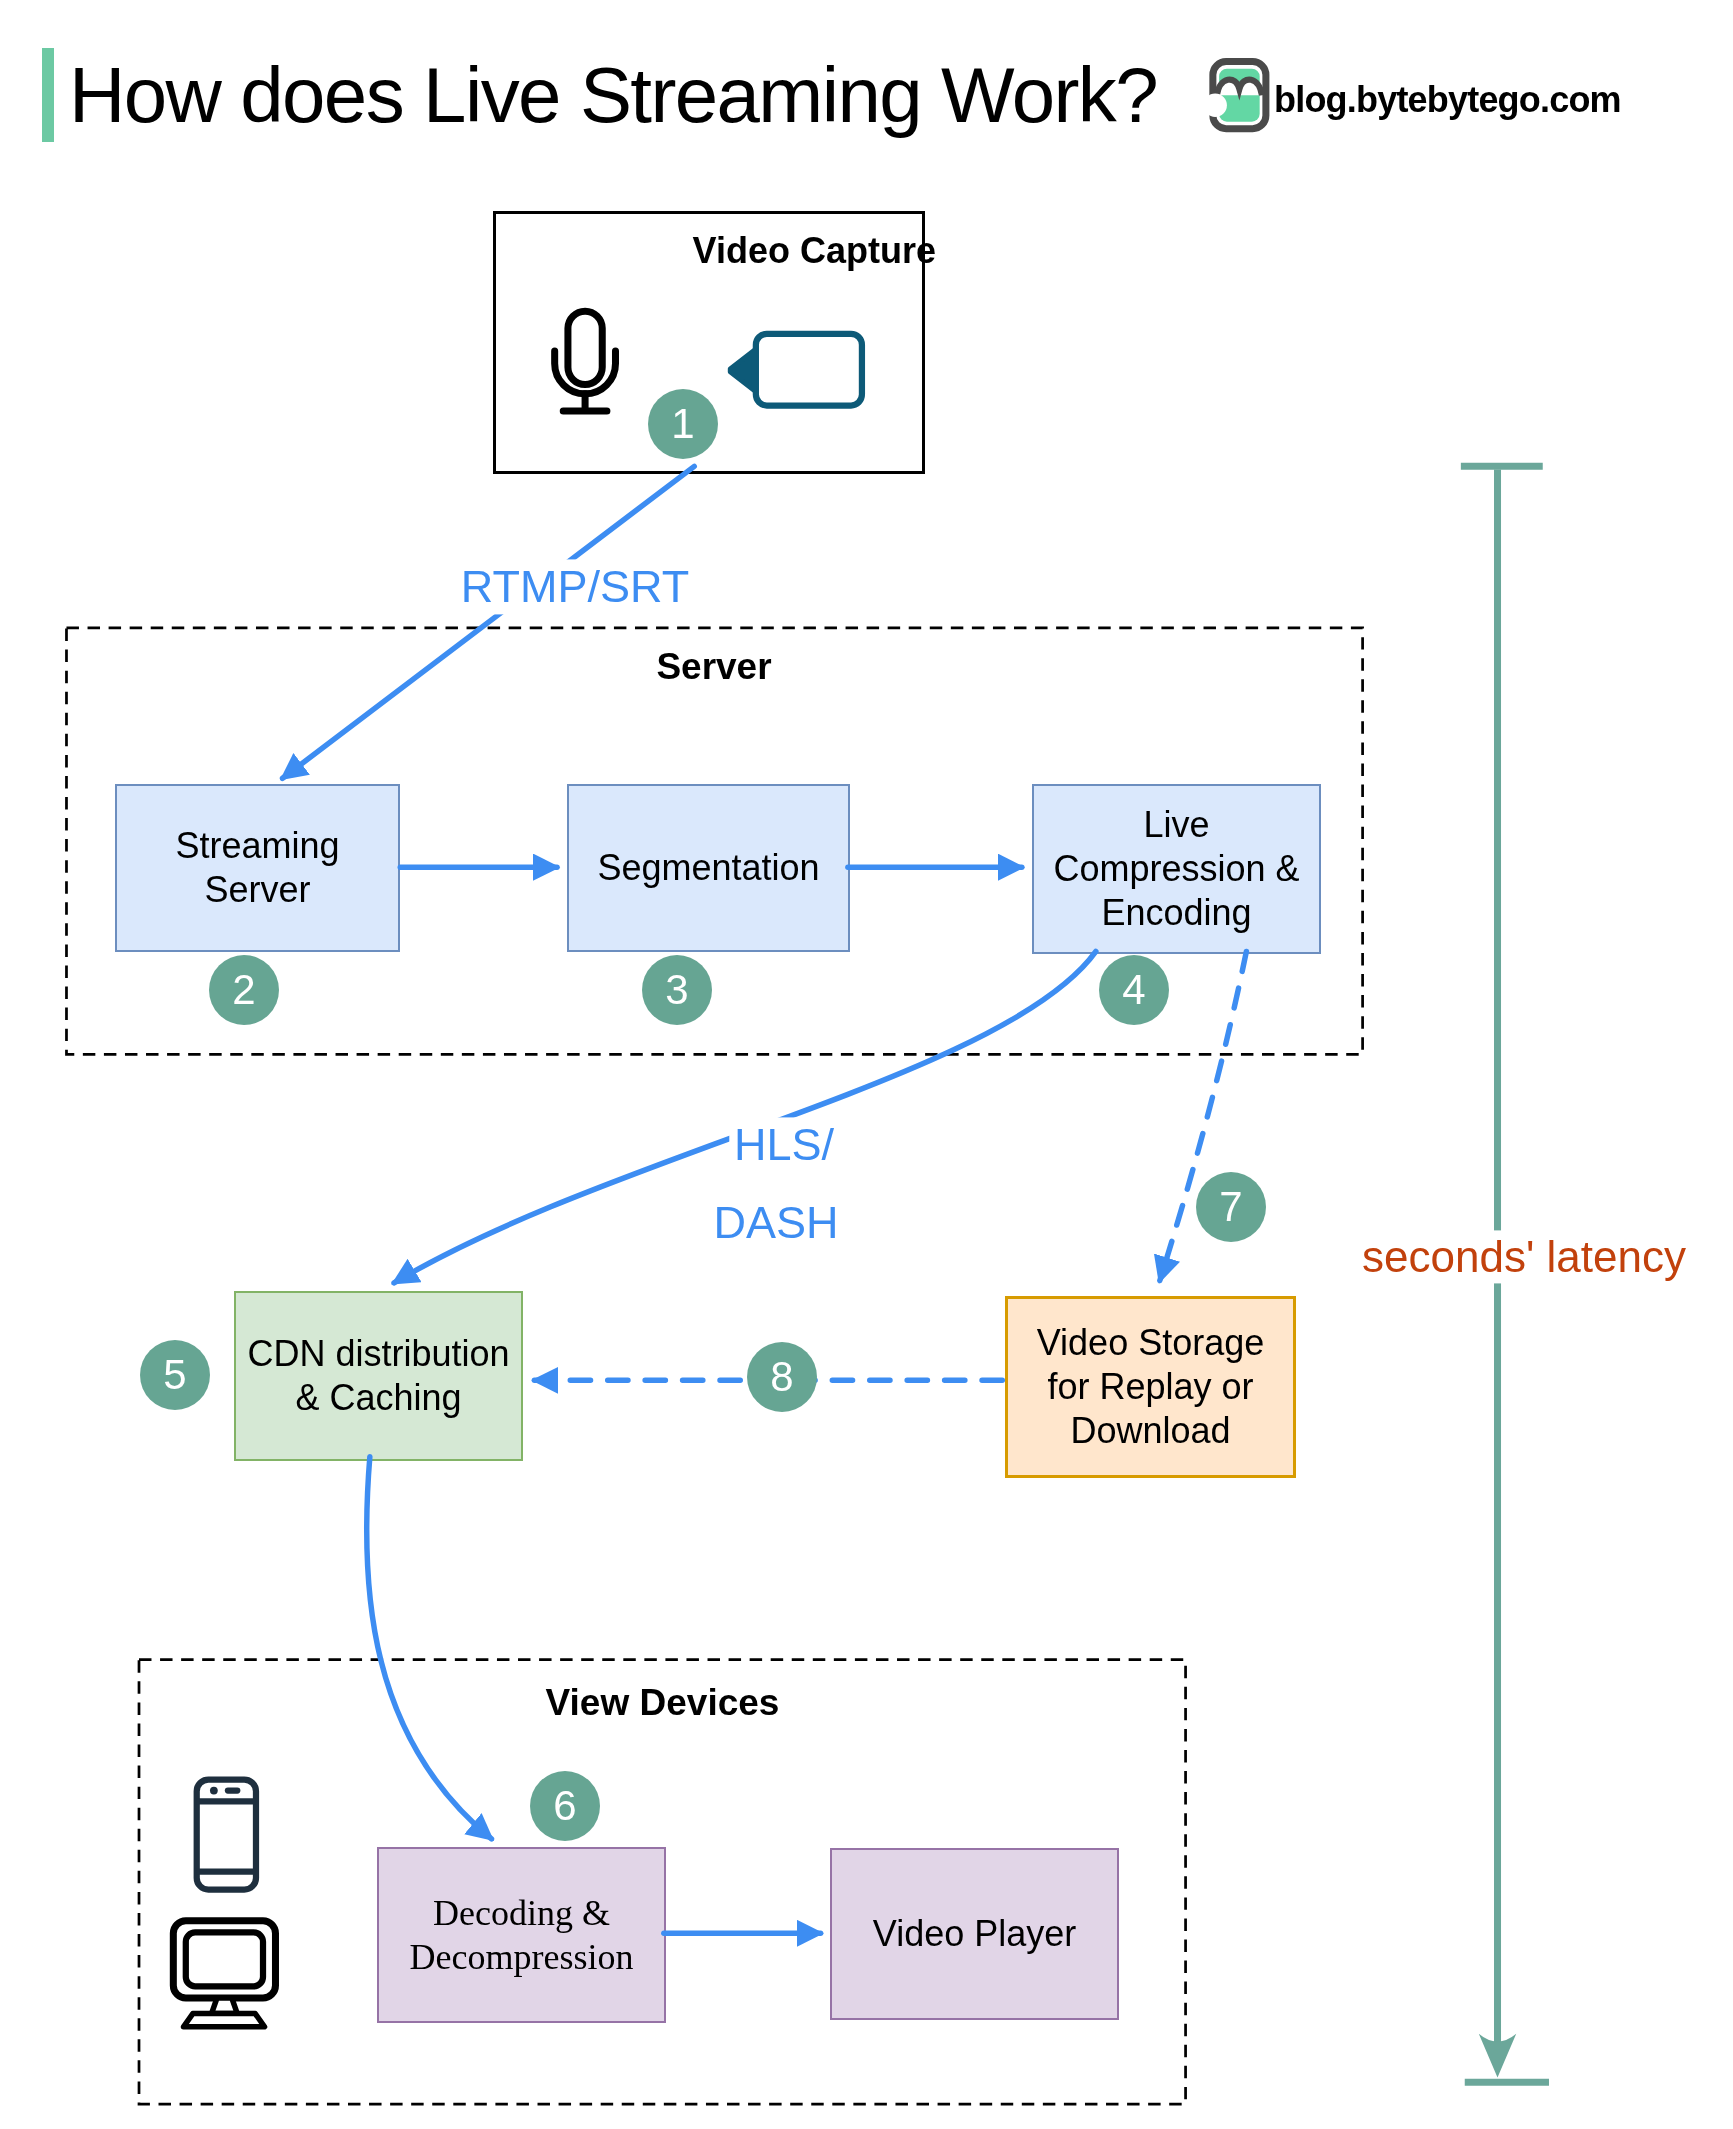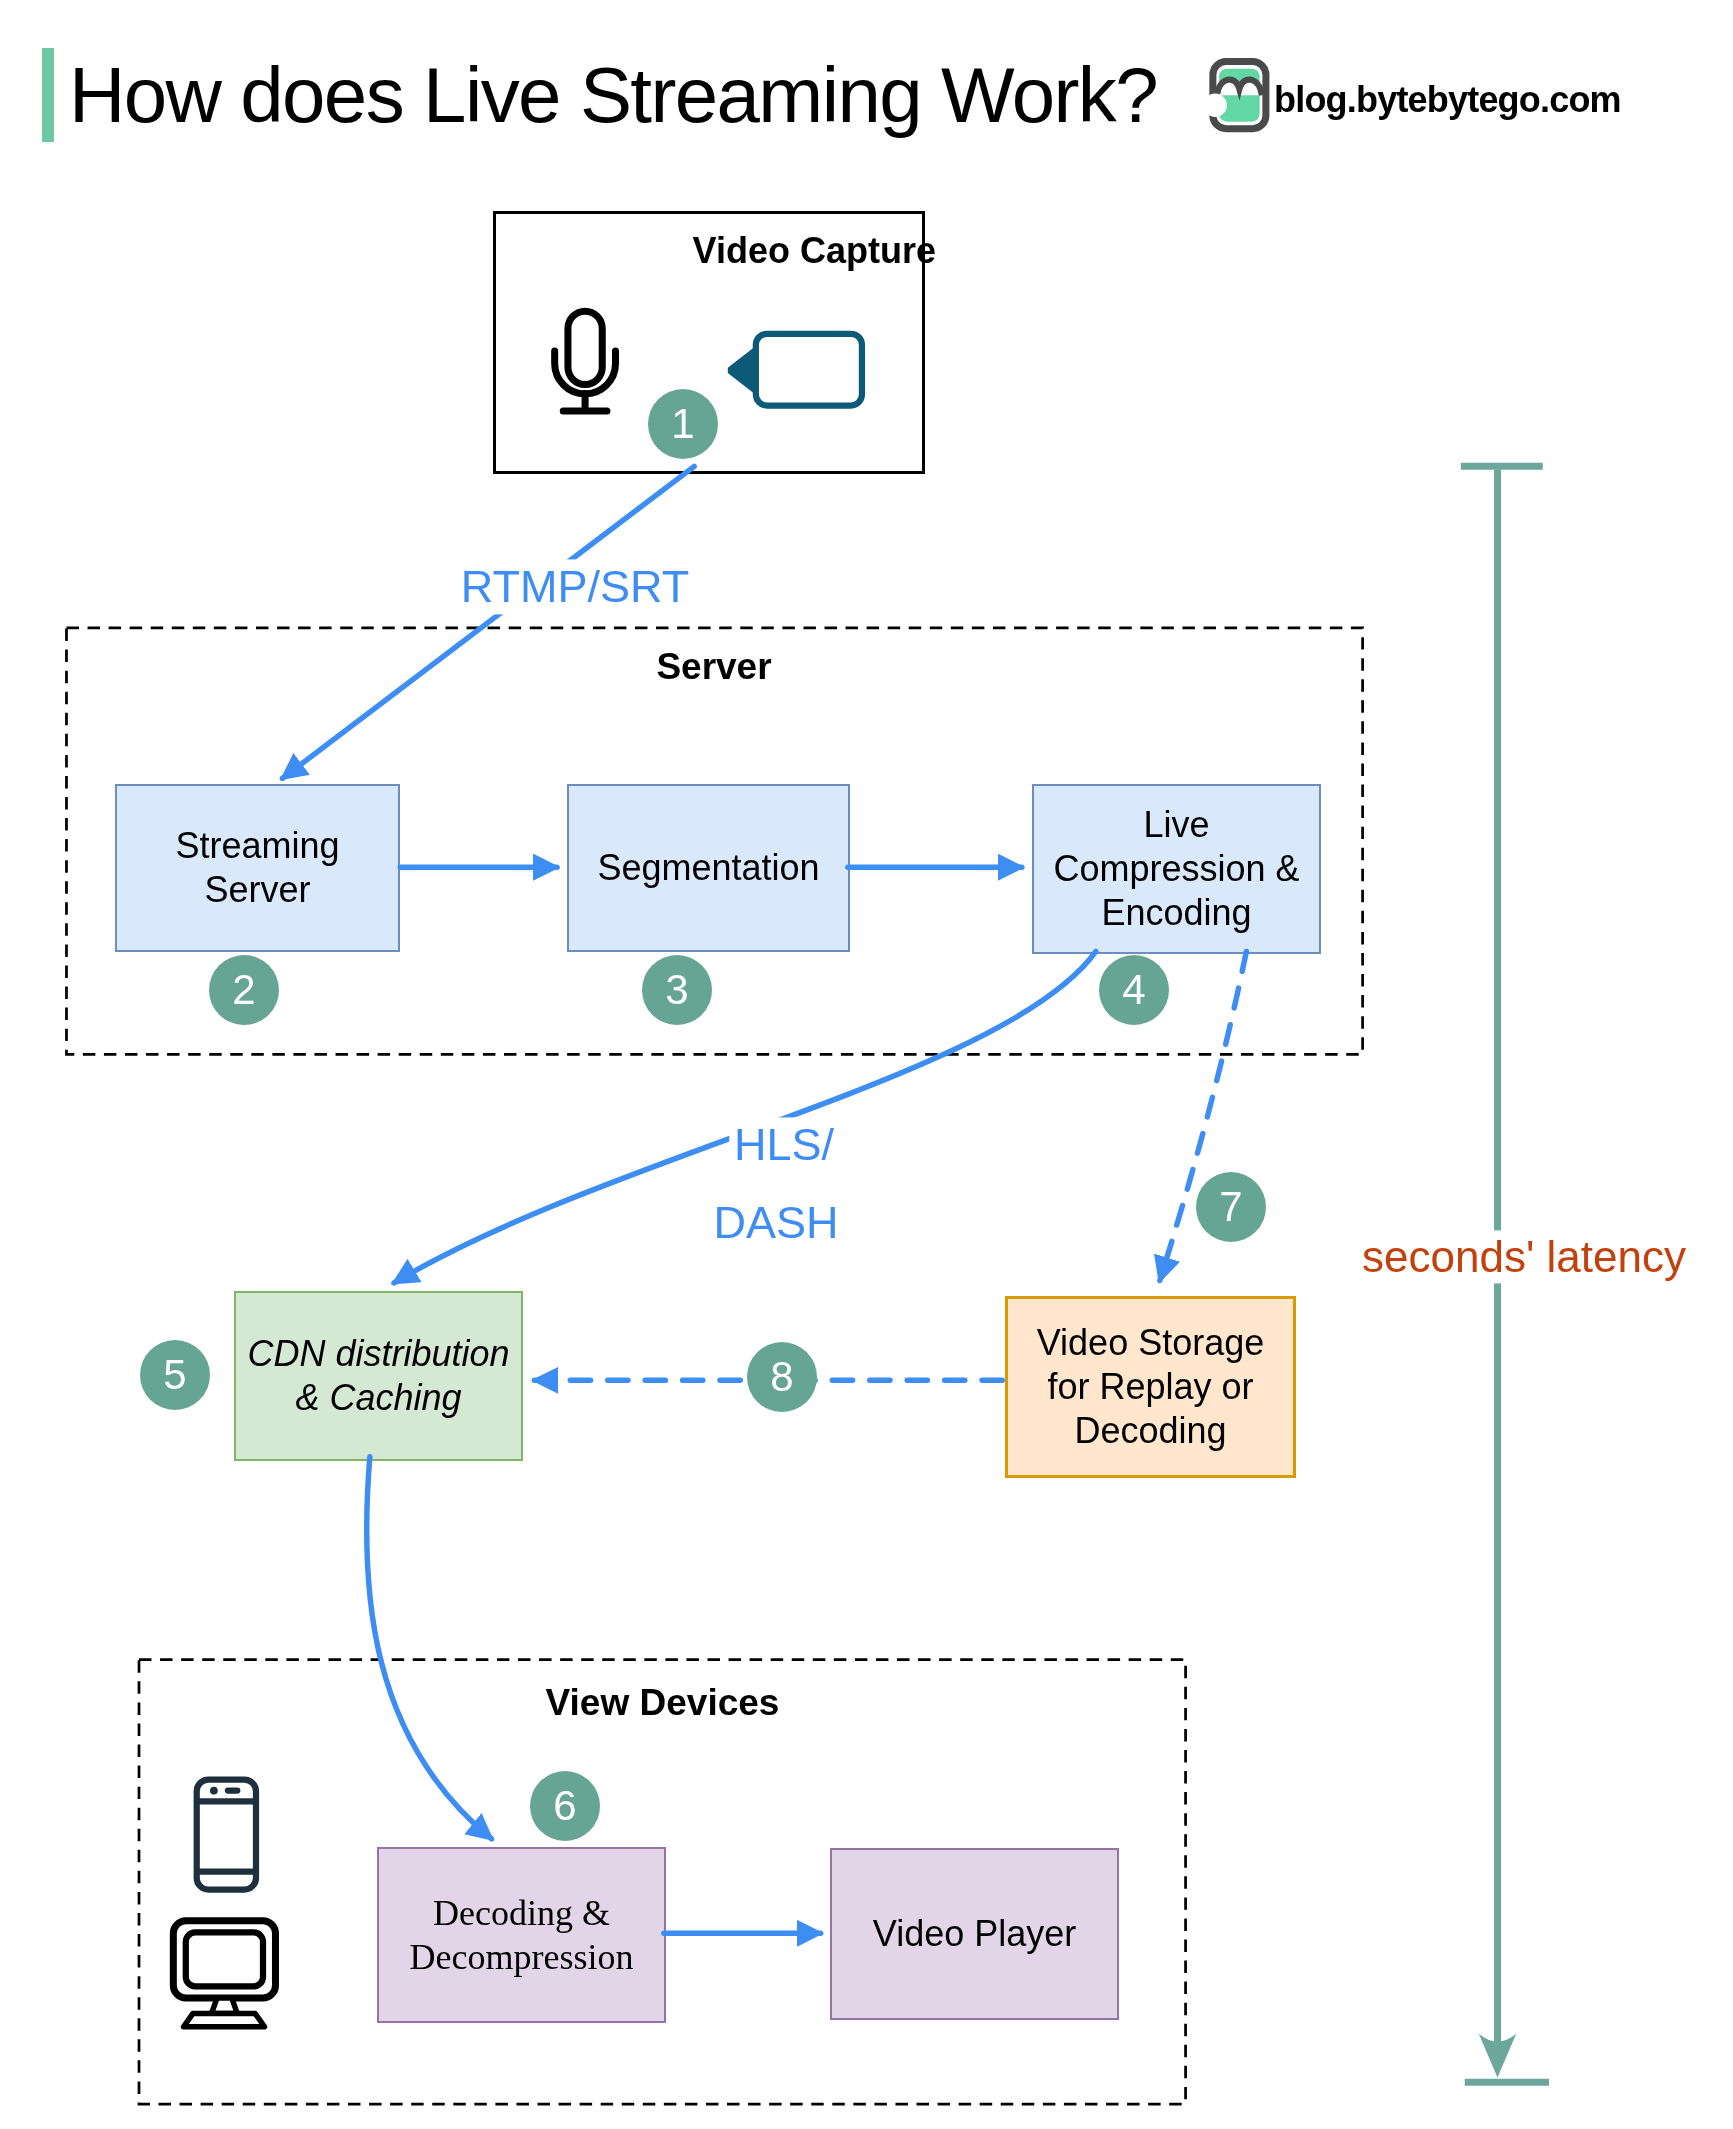--- a/index.html
+++ b/index.html
@@ -16,21 +16,21 @@
 
   
   .group-label{font-weight:700;font-size:37px;text-align:center;z-index:3;}
   .vc-box{left:493px;top:211px;width:426px;height:257px;border:3.1px solid #000;background:#fff;z-index:1;}
   .vc-label{left:493px;top:230px;width:426px;text-align:right;font-weight:700;font-size:36px;z-index:3;margin-left:17px;}
 
   
   .node{display:flex;flex-direction:column;align-items:center;justify-content:center;
         text-align:center;font-size:36px;line-height:44px;z-index:1;}
   .n-blue  {background:#dae8fc;border:2.3px solid #6c8ebf;}
-  .n-green {background:#d5e8d4;border:2.3px solid #82b366;font-style:italic;}
+  .n-green {background:#d5e8d4;border:2.3px solid #82b366;}
   .n-orange{background:#ffe6cc;border:3.1px solid #d79b00;}
   .n-purple{background:#e1d5e7;border:2.3px solid #9673a6;}
 
   .streaming{left:115px;top:784px;width:281px;height:164px;}
   .segmentation{left:567px;top:784px;width:279px;height:164px;}
   .vce{left:1032px;top:784px;width:285px;height:166px;}
   .cdn{left:234px;top:1291px;width:285px;height:166px;}
   .storage{left:1005px;top:1296px;width:285px;height:176px;}
   .decoding{left:377px;top:1847px;width:285px;height:172px;font-family:Liberation Serif, serif;}
   .player{left:830px;top:1848px;width:285px;height:168px;}
@@ -80,21 +80,21 @@
     <div>Compression &amp;</div>
     <div>Encoding</div>
   </div>
   <div class="abs node n-green cdn">
     <div>CDN distribution</div>
     <div>&amp; Caching</div>
   </div>
   <div class="abs node n-orange storage">
     <div>Video Storage</div>
     <div>for Replay or</div>
-    <div>Decoding</div>
+    <div>Download</div>
   </div>
   <div class="abs node n-purple decoding">
     <div>Decoding &amp;</div>
     <div>Decompression</div>
   </div>
   <div class="abs node n-purple player">
     <div>Video Player</div>
   </div>
 
   <svg class="abs overlay" viewBox="0 0 2223 2730" xmlns="http://www.w3.org/2000/svg">

